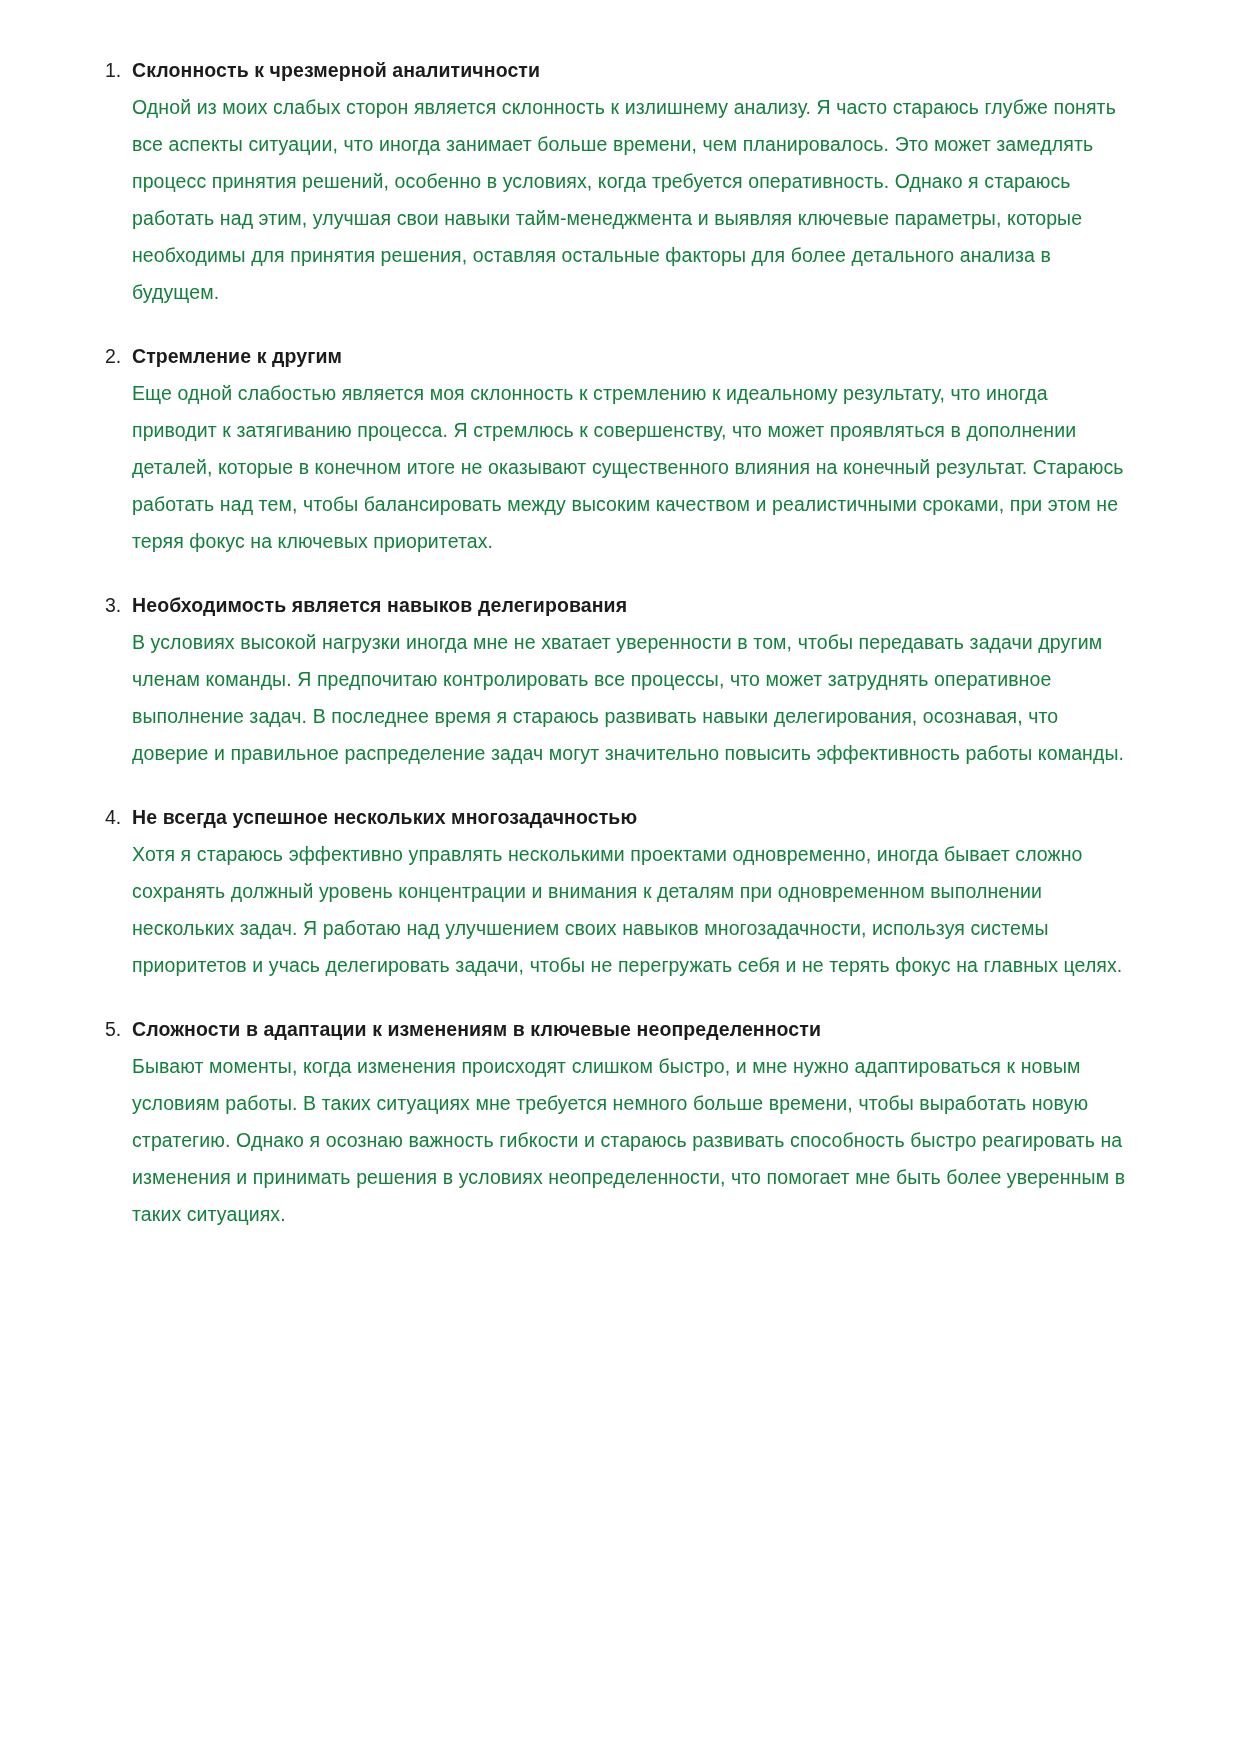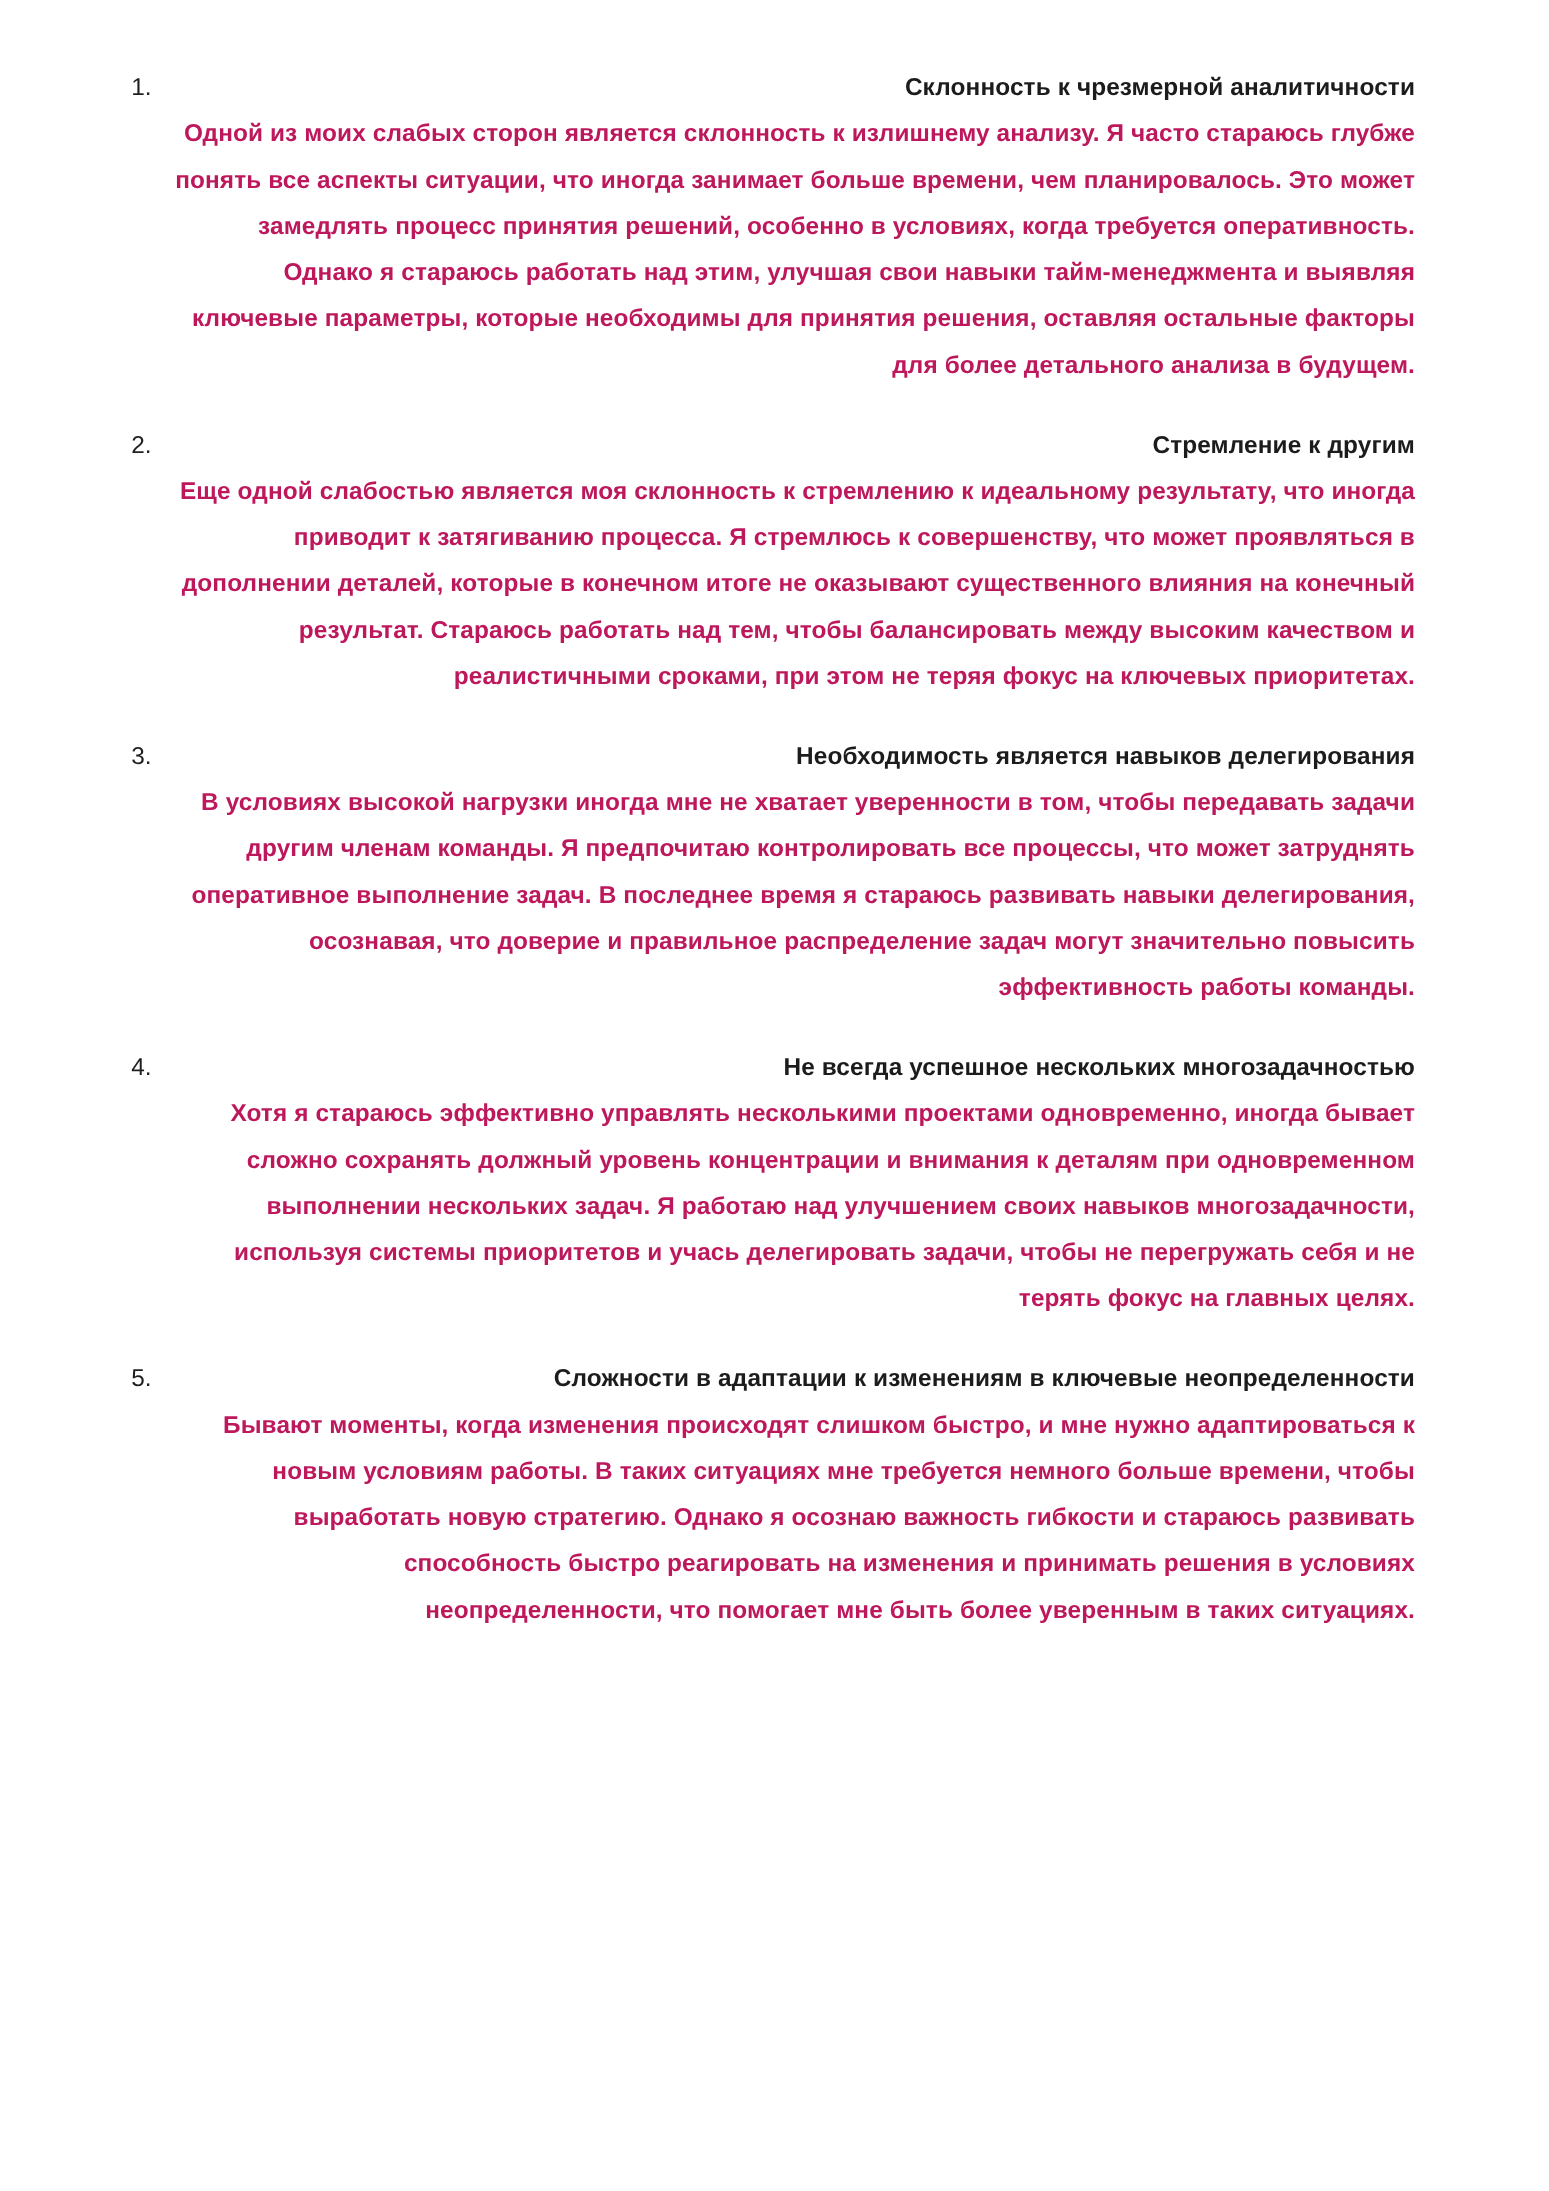--- a/index.html
+++ b/index.html
@@ -33,36 +33,35 @@
     flex: 0 0 27px;
     width: 27px;
     font-size: 19.5px;
     line-height: 37px;
     font-weight: 400;
     color: #1f1f1f;
   }
   .item-content {
     flex: 1 1 auto;
     max-width: 1000px;
-    text-align: right;
   }
   .item-title {
     margin: 0;
     font-size: 19.5px;
     line-height: 37px;
     font-weight: 700;
     color: #1c1c1c;
     letter-spacing: 0.1px;
   }
   .item-body {
     margin: 0;
     font-size: 19.5px;
     line-height: 37px;
-    font-weight: 700;
-    color: #be185d;
+    font-weight: 400;
+    color: #15803d;
     letter-spacing: 0.1px;
   }
 </style>
 </head>
 <body>
 
 <div class="page">
   <div class="numbered-list">
 
     <div class="list-item">

